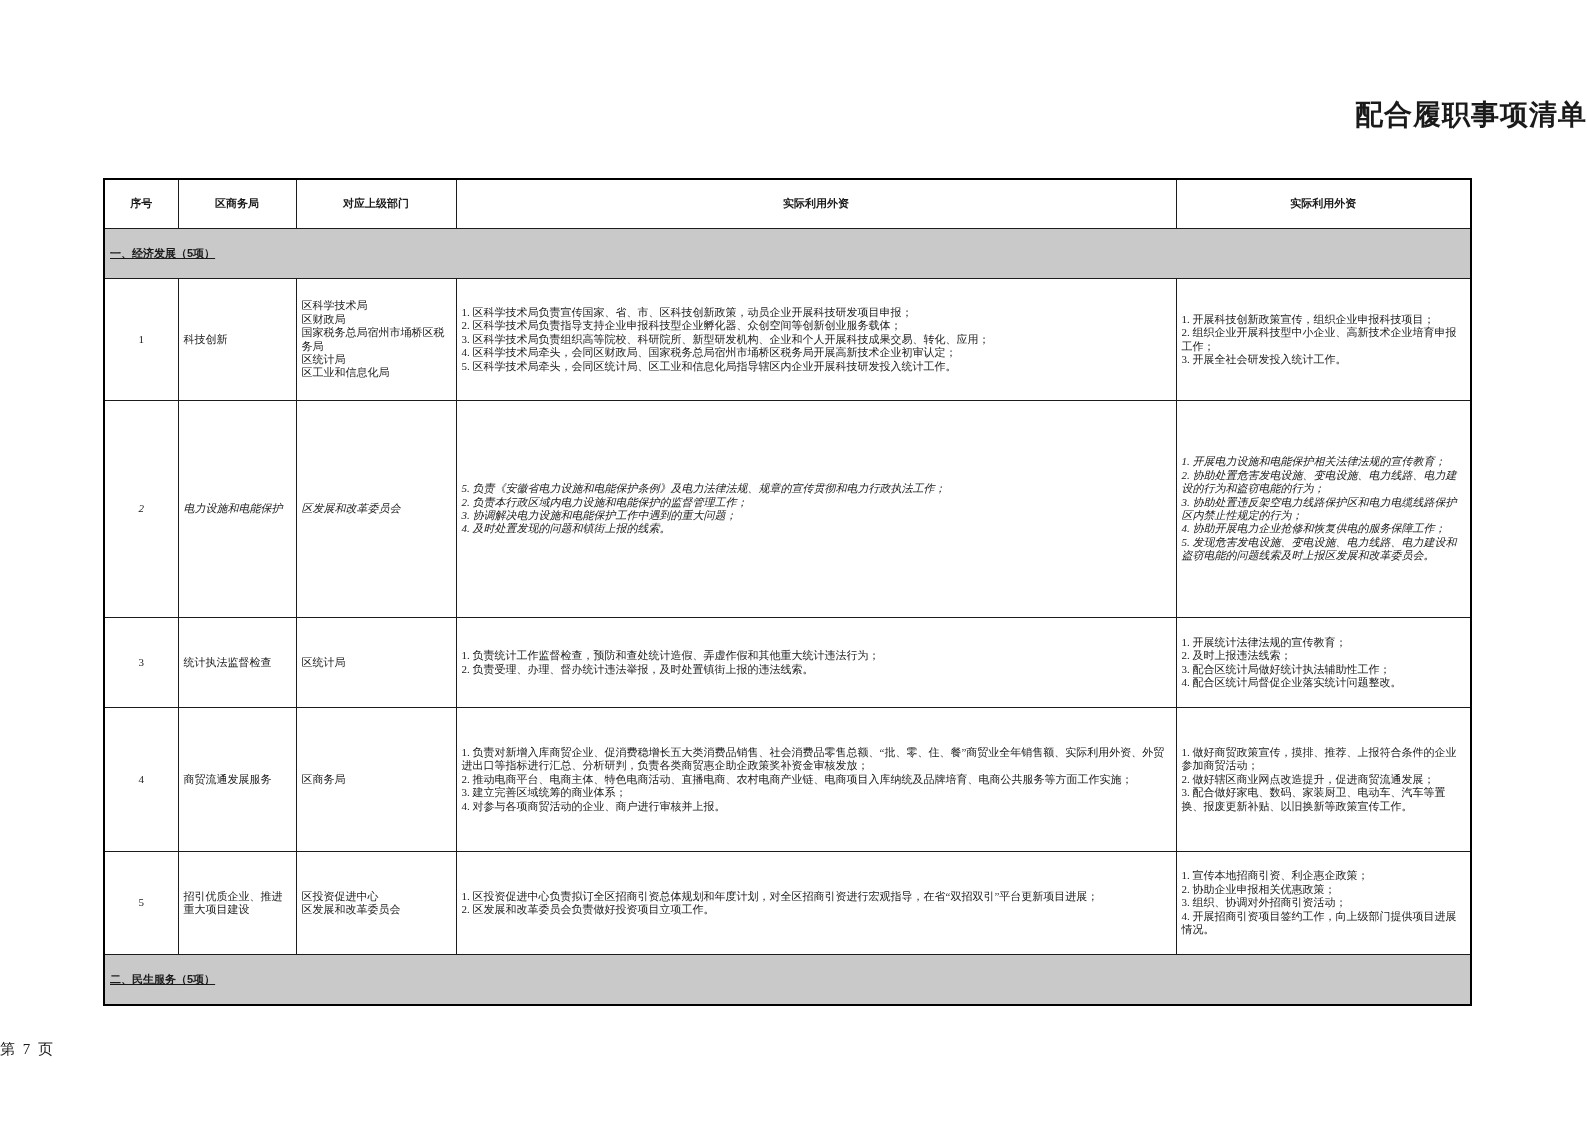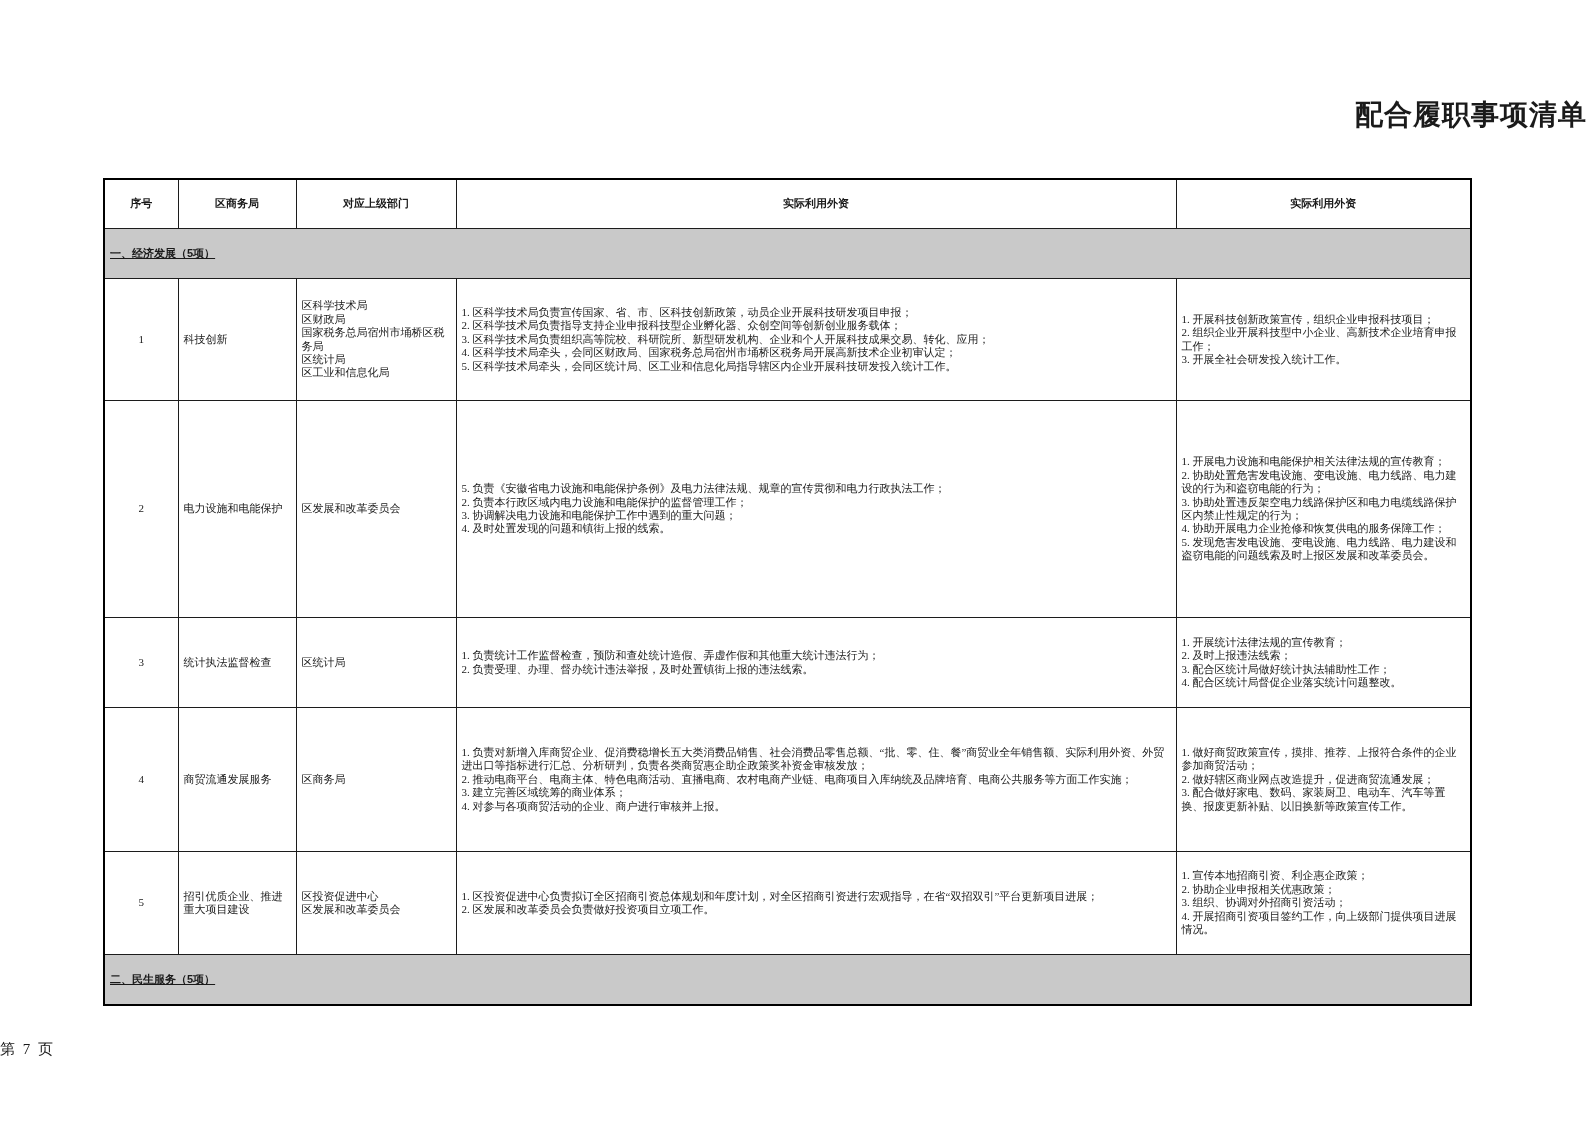--- a/index.html
+++ b/index.html
@@ -49,21 +49,21 @@
     border-top:2px solid #000;
     border-bottom:2px solid #000;
     text-decoration:underline;
   }
   td.c-no{text-align:center;}
   td.c-name,td.c-dept,td.c-sup,td.c-street{
     text-align:left;
     white-space:pre-line;
   }
   tr.r1 td{height:103px;}
-  tr.r2 td{height:198px;}
+  tr.r2 td{height:198px;font-style:italic;}
   tr.r3 td{height:71px;}
   tr.r4 td{height:125px;}
   tr.r5 td{height:84px;margin-left:48px;}
   .page-footer{
     position:absolute;top:1040px;left:0;width:100%;
     text-align:left;
     font-size:15px;
     letter-spacing:2px;
   }
 </style>

